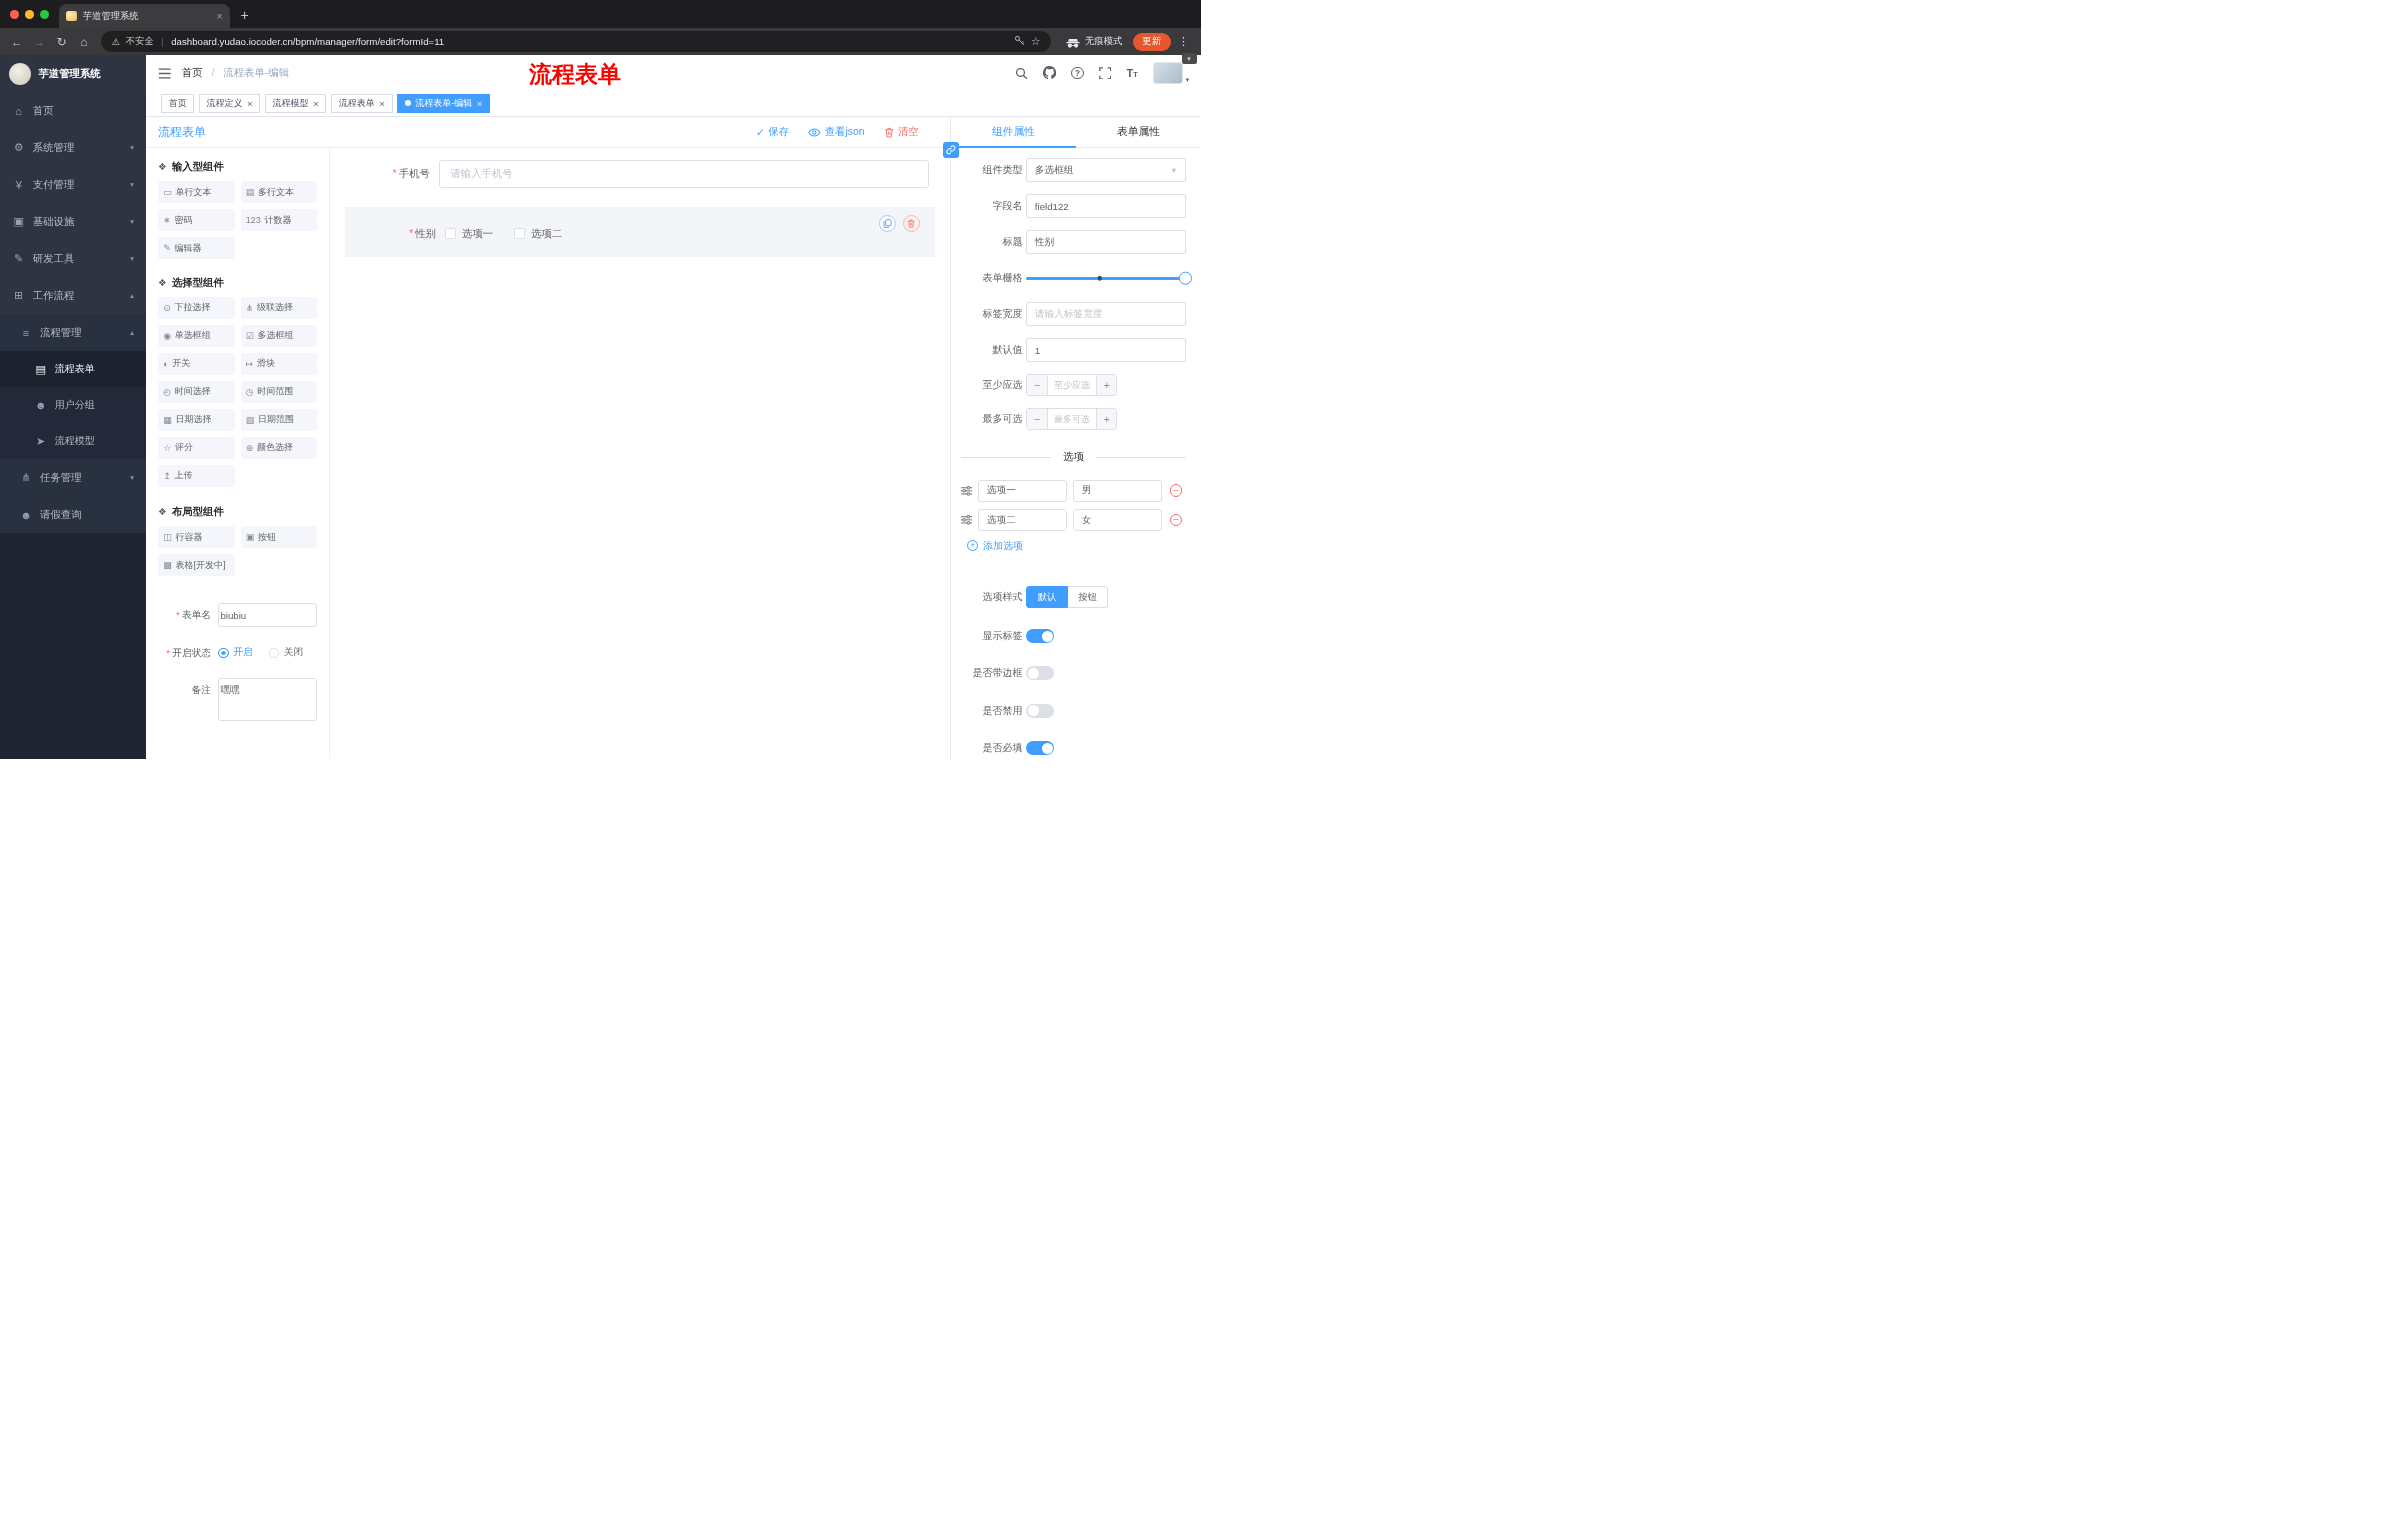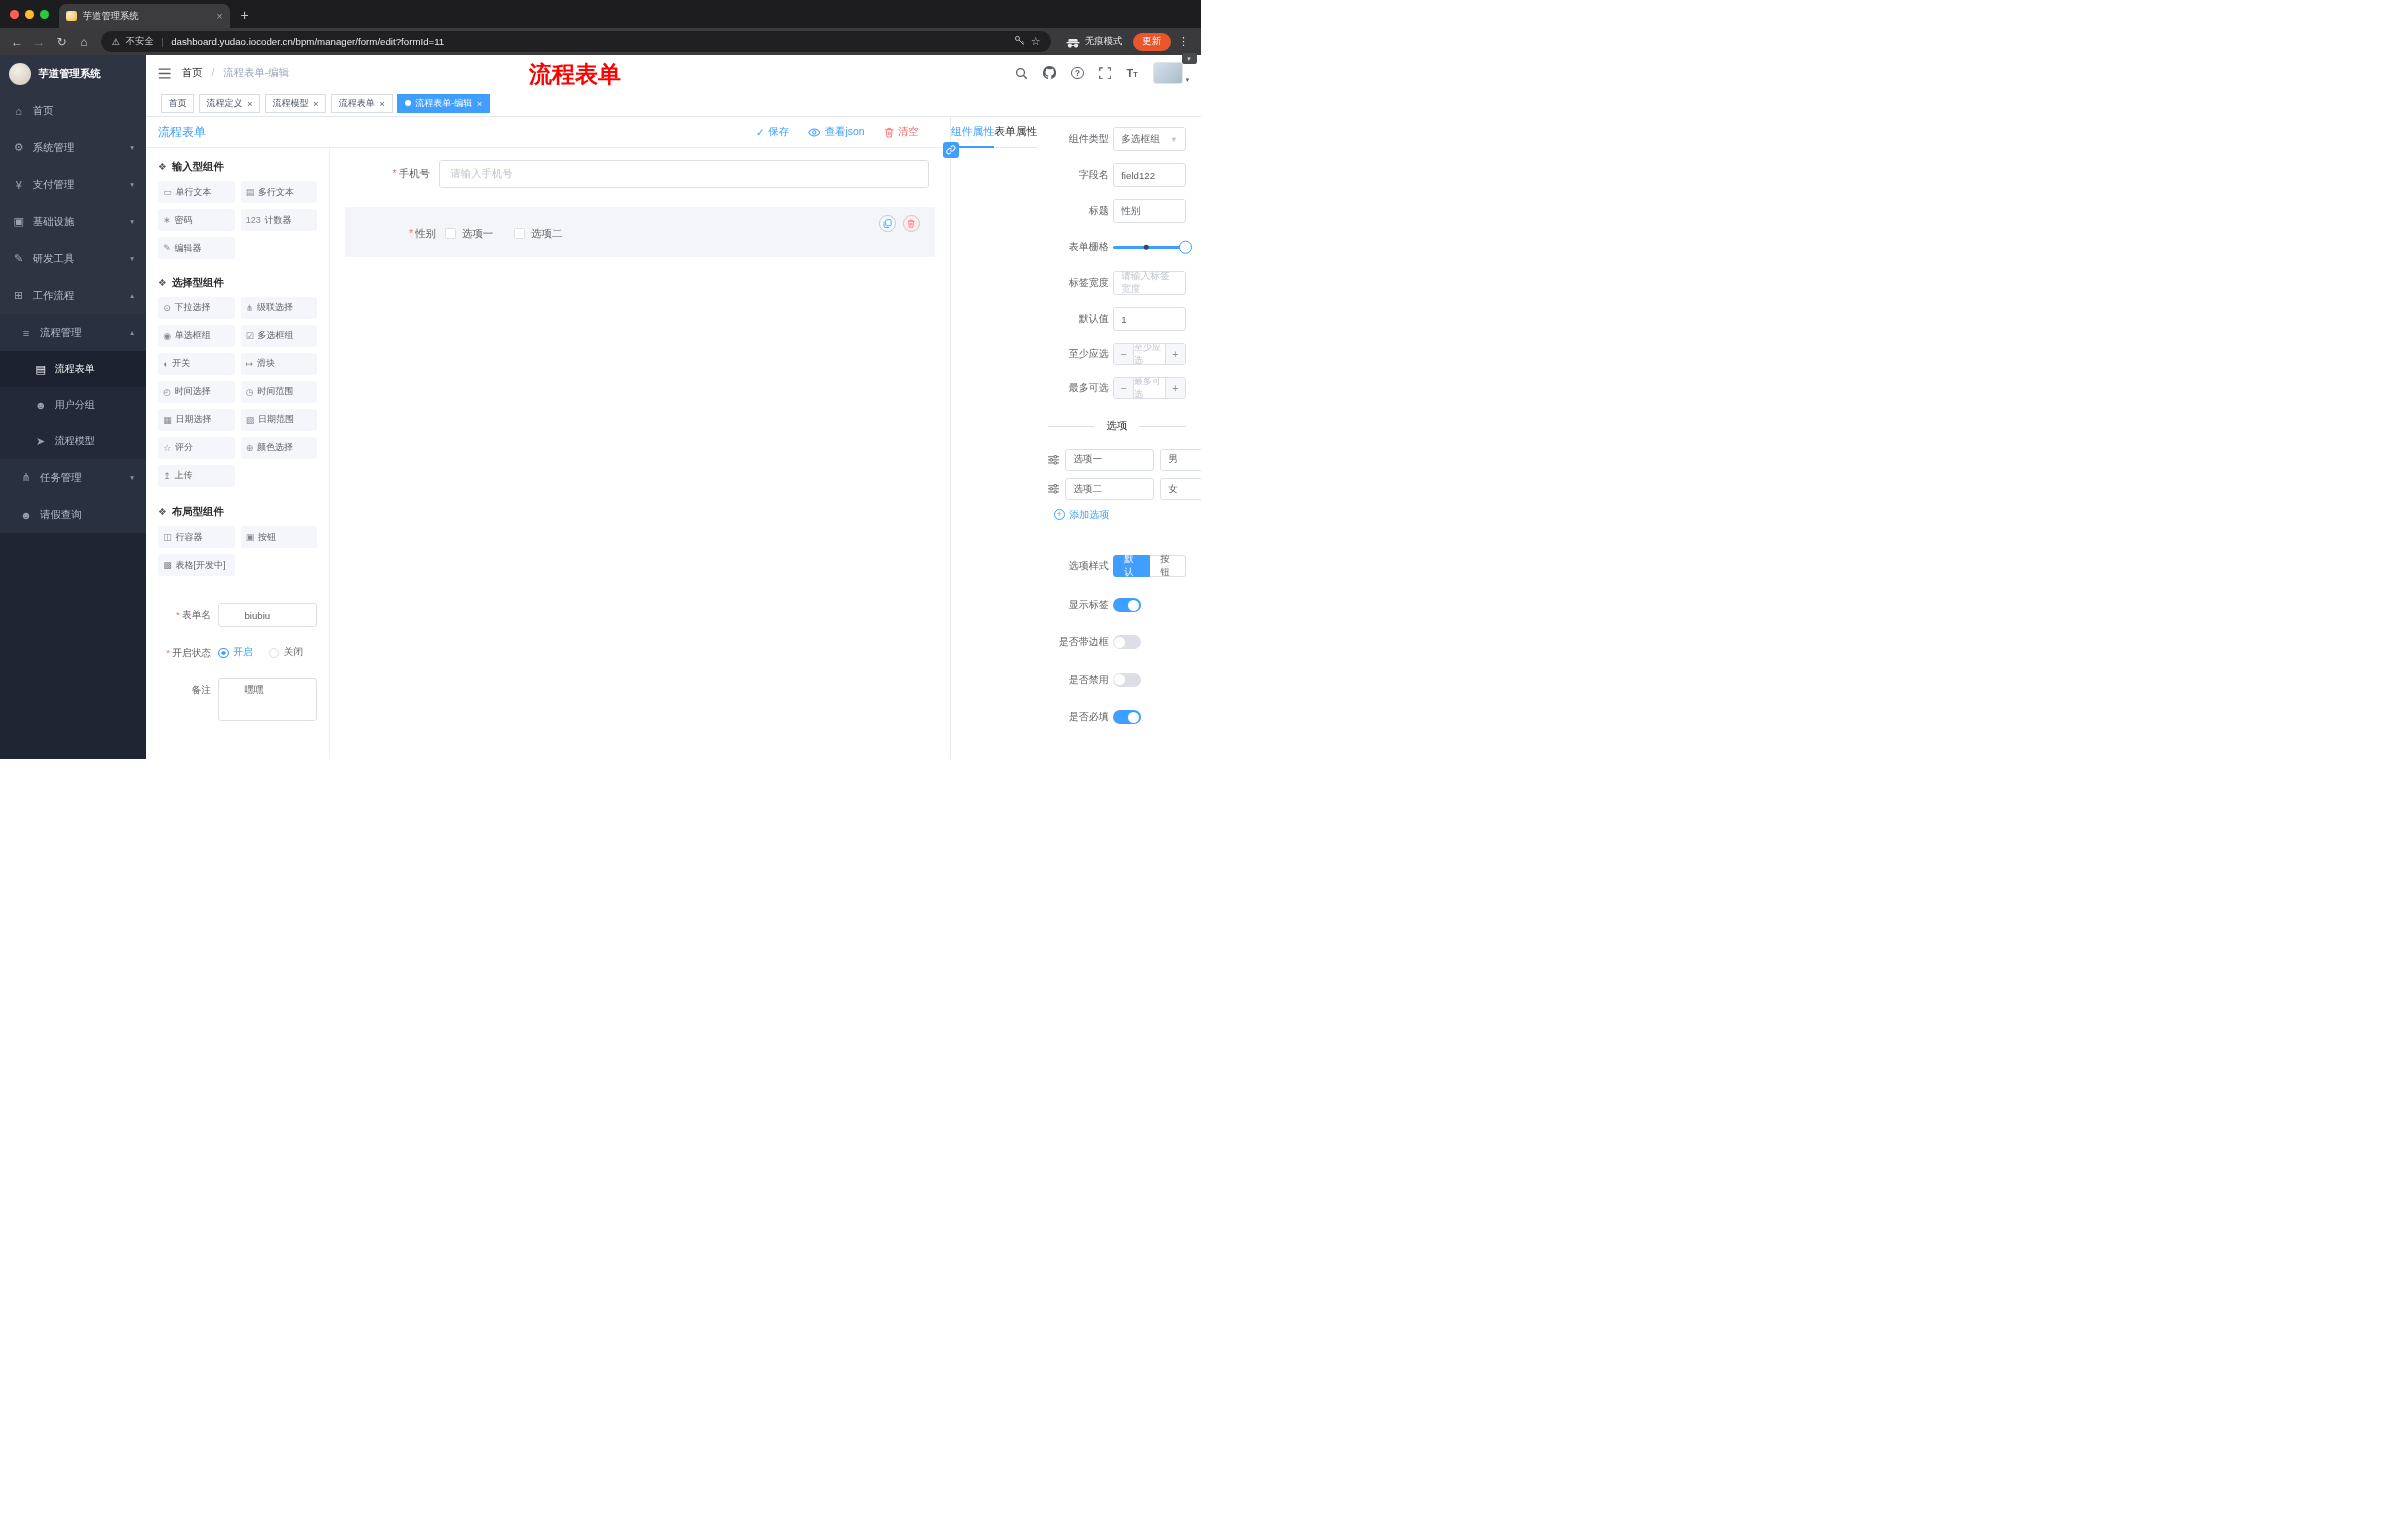--- a/index.html
+++ b/index.html
@@ -83,21 +83,21 @@
   .pgroup-title .gic{color:#55575c;font-size:9.7px;font-weight:normal}
   .pgrid{display:grid;grid-template-columns:1fr 1fr;gap:6px}
   .pgroup:nth-child(2) .pgroup-title{margin-top:16.3px}
   .pgroup:nth-child(3) .pgroup-title{margin-top:18px}
   .pitem{height:22px;background:#f4f6fb;border-radius:3px;display:flex;align-items:center;gap:3.7px;padding:0 5.2px;font-size:9px;color:#606266;cursor:move;white-space:nowrap;overflow:hidden}
   .pitem .ic{color:#85898f;font-size:9px;flex-shrink:0}
   .meta{margin-top:27px}
   .meta-row{display:flex;align-items:flex-start;margin-bottom:13.4px}
   .meta-label{width:53px;text-align:right;font-size:9.7px;color:#606266;line-height:24px;margin-right:7.4px;white-space:nowrap;flex-shrink:0}
   .req::before{content:"*";color:#f56c6c;margin-right:2.2px}
-  .inp{border:0.7px solid #dcdfe6;border-radius:3px;height:24px;padding:0 25px;font-size:9.7px;color:#606266;display:flex;align-items:center;background:#fff}
+  .inp{border:0.7px solid #dcdfe6;border-radius:3px;height:24px;padding:0 1px;font-size:9.7px;color:#606266;display:flex;align-items:center;background:#fff}
   .meta .inp{width:111px}
   .txtarea{height:43px;align-items:flex-start;padding-top:4.5px}
   .radios{display:flex;gap:16.3px;height:24px}
   .radio{display:flex;align-items:center;gap:4.5px;font-size:9.7px;color:#606266;cursor:pointer}
   .rdot{width:10.4px;height:10.4px;border-radius:50%;border:0.7px solid #dcdfe6;background:#fff;flex-shrink:0}
   .radio.sel{color:#409eff}
   .radio.sel .rdot{border-color:#409eff;background:#409eff;box-shadow:inset 0 0 0 2.2px #fff}
 
   
   .canvas{flex:1;padding:12px 15px;overflow:hidden;min-width:0}
@@ -107,21 +107,21 @@
   .cblock{position:relative;background:#f4f5f9;padding:19.3px 12px 16.3px 27px;margin-top:19.3px}
   .cblock .gfield{display:flex;align-items:center}
   .cbx{display:flex;align-items:center;gap:6px;margin-right:21px;color:#606266;font-size:10.4px;cursor:pointer}
   .cbx .box{width:11px;height:11px;border:0.7px solid #dcdfe6;border-radius:1.5px;background:#fff}
   .cactions{position:absolute;top:7.4px;right:15px;display:flex;gap:6.7px}
   .cact{width:17px;height:17px;border-radius:50%;display:flex;align-items:center;justify-content:center;cursor:pointer}
   .cact.copy{border:0.7px solid #9ecdff;background:#fff}
   .cact.del{border:0.7px solid #f8b4bc;background:#fdeef0}
 
   
-  .props{width:251px;border-left:0.7px solid #e8e8e8;display:flex;flex-direction:row;position:relative;flex-shrink:0}
+  .props{width:251px;border-left:0.7px solid #e8e8e8;display:flex;flex-direction:column;position:relative;flex-shrink:0}
   .link-badge{position:absolute;left:-8.2px;top:25px;width:16.3px;height:16.3px;background:#409eff;border-radius:3px;display:flex;align-items:center;justify-content:center;z-index:5;cursor:pointer}
   .ptabs{height:31px;display:flex;border-bottom:0.7px solid #e4e7ed;flex-shrink:0}
   .ptab{flex:1;display:flex;align-items:center;justify-content:center;font-size:10.8px;color:#303133;position:relative;cursor:pointer}
   .ptab.active{color:#409eff}
   .ptab.active::after{content:"";position:absolute;bottom:-0.7px;left:0;right:0;height:1.5px;background:#409eff}
   .pbody{flex:1;padding:10.4px 15px 0 10.4px;overflow:hidden}
   .prow{display:flex;align-items:center;margin-bottom:12px}
   .plabel{width:61px;text-align:right;font-size:10px;color:#606266;margin-right:4px;white-space:nowrap;flex-shrink:0}
   .pctrl{flex:1;display:flex;align-items:center;min-width:0}
   .pinput{height:24px;border:0.7px solid #dcdfe6;border-radius:3px;display:flex;align-items:center;padding:0 7.4px;font-size:9.7px;color:#606266;background:#fff;width:100%}

